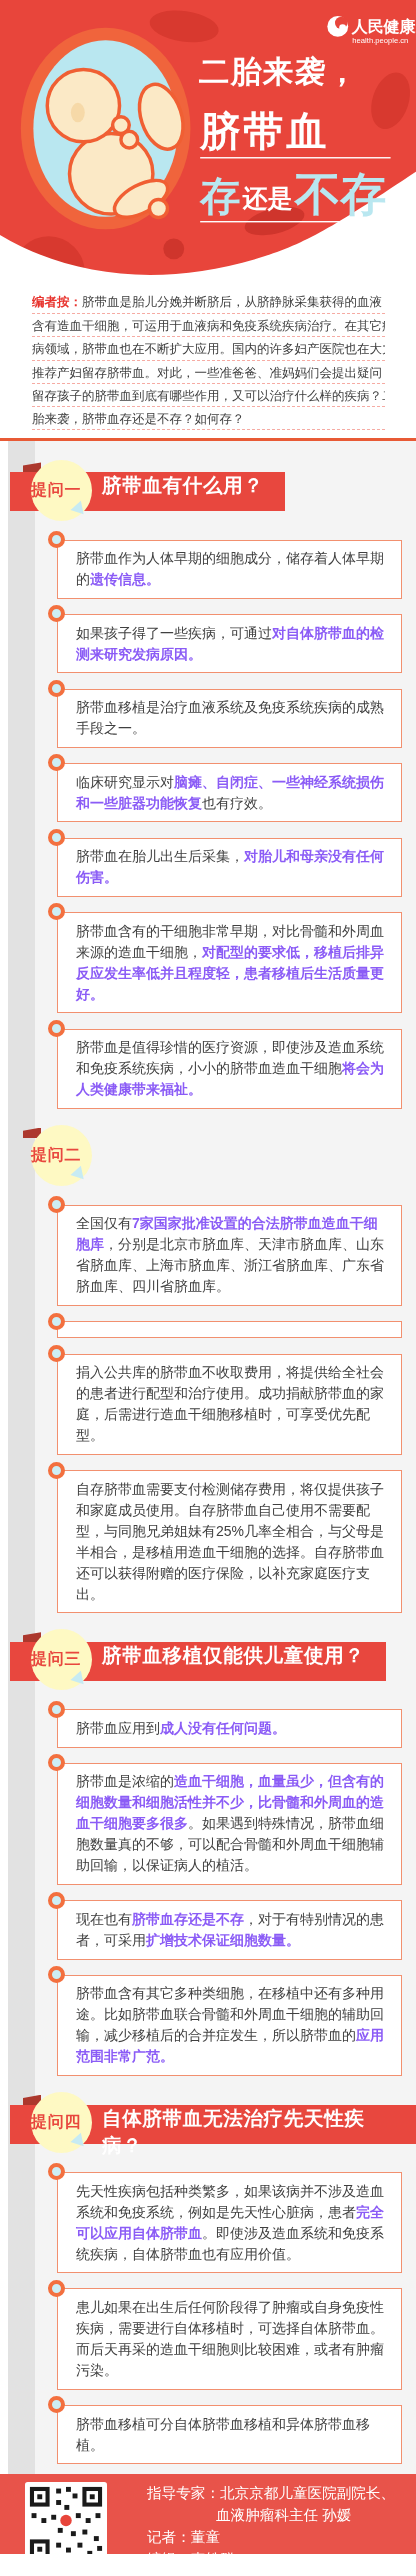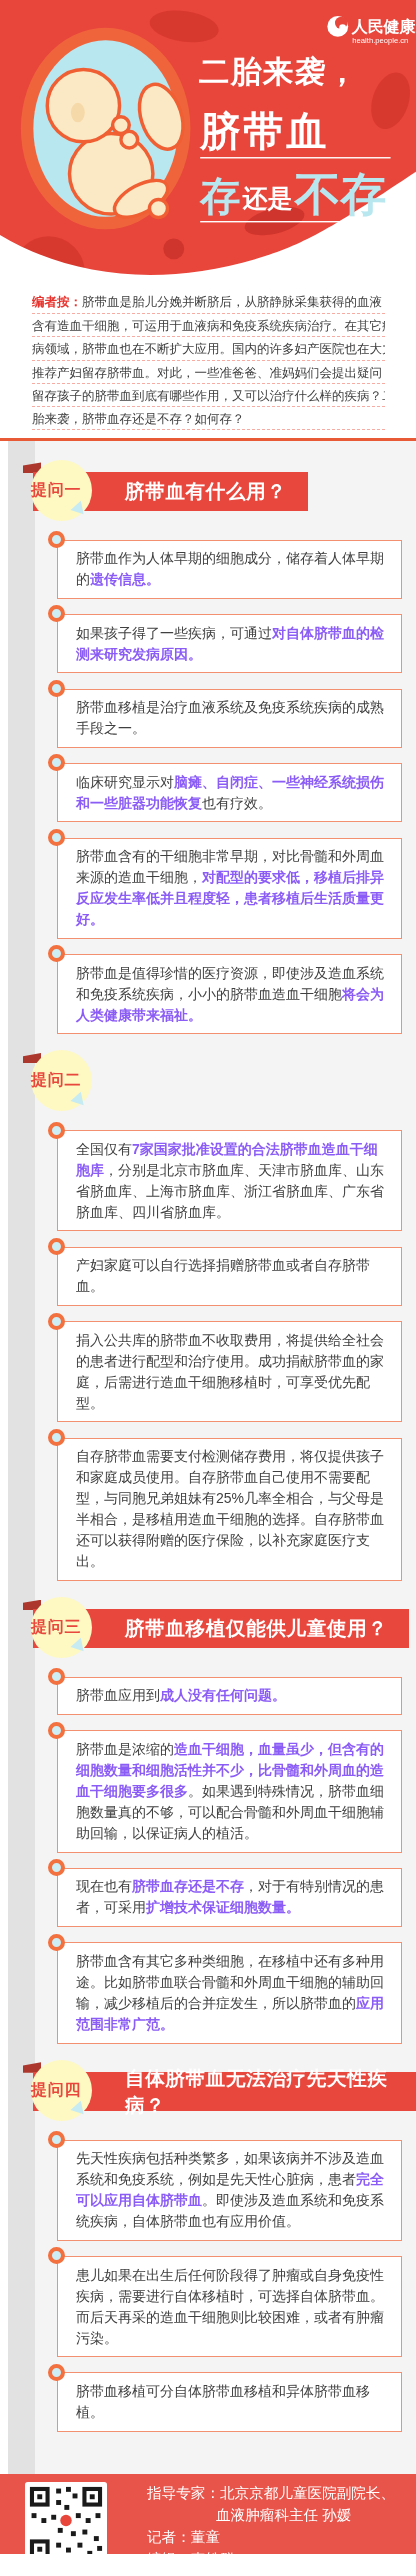--- a/index.html
+++ b/index.html
@@ -22,22 +22,22 @@
   
   .graywrap{position:relative;height:2036px;box-sizing:border-box;background:#f4f4f4;
     border-top:3.5px solid #e85a35;padding-top:8.3px;overflow:hidden;}
   .graywrap .edge{position:absolute;left:0;top:0;bottom:0;width:8.3px;background:#ffffff;}
   .graywrap .strip{position:absolute;left:8.3px;top:0;bottom:0;width:26.4px;background:#e2e2e2;}
   .content{position:relative;}
   
   .sec-header{position:relative;height:64px;margin:9.7px 0 16.7px 0;}
   .fold{position:absolute;left:23px;top:3.5px;width:18px;height:10.4px;background:#ac382d;
     clip-path:polygon(0 30%,100% 0,100% 100%,0 100%);}
-  .banner{position:absolute;left:33px;top:13.2px;height:39px;background:#e8473e;
-    display:inline-flex;align-items:center;padding:0 21px 0 92px;}
+  .banner{position:absolute;left:10px;top:13.2px;height:39px;background:#e8473e;
+    display:inline-flex;align-items:flex-start;padding:0 21px 0 92px;}
   .banner-label{color:#fff;font-weight:bold;font-size:19.5px;letter-spacing:0.7px;}
   .bubble{position:absolute;left:31px;top:0.7px;width:61px;height:61px;border-radius:50%;
     background:#fef9c3;display:flex;align-items:center;justify-content:flex-start;}
   .bubble::after{content:'';position:absolute;right:2.8px;bottom:-1.4px;width:0;height:0;
     border:7.6px solid transparent;border-top:12.5px solid #c7ebf3;transform:rotate(-42deg);}
   .bubble .tag{color:#e8473e;font-weight:bold;font-size:16px;letter-spacing:0.7px;}
   
   .card{position:relative;margin:0 15.3px 15.3px 57px;background:#fff;
     border:1.4px solid #f2906f;padding:7.6px 14px 7.6px 18px;}
   .pin{position:absolute;left:-9.7px;top:-9.7px;width:9px;height:9px;
@@ -138,39 +138,42 @@
       <div class="card">
         <span class="pin"></span>
         <p><span>脐带血移植是治疗血液系统及免疫系统疾病的成熟手段之一。</span></p>
       </div>
       <div class="card">
         <span class="pin"></span>
         <p><span>临床研究显示对</span><span class="hl">脑瘫、自闭症、一些神经系统损伤和一些脏器功能恢复</span><span>也有疗效。</span></p>
       </div>
       <div class="card">
         <span class="pin"></span>
+        <p><span>脐带血在胎儿出生后采集，</span><span class="hl">对胎儿和母亲没有任何伤害。</span></p>
+      </div>
+      <div class="card">
+        <span class="pin"></span>
         <p><span>脐带血含有的干细胞非常早期，对比骨髓和外周血来源的造血干细胞，</span><span class="hl">对配型的要求低，移植后排异反应发生率低并且程度轻，患者移植后生活质量更好。</span></p>
       </div>
       <div class="card">
         <span class="pin"></span>
         <p><span>脐带血是值得珍惜的医疗资源，即使涉及造血系统和免疫系统疾病，小小的脐带血造血干细胞</span><span class="hl">将会为人类健康带来福祉。</span></p>
       </div>
       <div class="sec-header">
         <div class="fold"></div>
         <div class="bubble">
           <span class="tag">提问二</span>
         </div>
       </div>
       <div class="card">
         <span class="pin"></span>
         <p><span>全国仅有</span><span class="hl">7家国家批准设置的合法脐带血造血干细胞库</span><span>，分别是北京市脐血库、天津市脐血库、山东省脐血库、上海市脐血库、浙江省脐血库、广东省脐血库、四川省脐血库。</span></p>
       </div>
       <div class="card">
         <span class="pin"></span>
-        <p><span>产妇家庭可以自行选择捐赠脐带血或者自存脐带血。</span></p>
       </div>
       <div class="card">
         <span class="pin"></span>
         <p><span>捐入公共库的脐带血不收取费用，将提供给全社会的患者进行配型和治疗使用。成功捐献脐带血的家庭，后需进行造血干细胞移植时，可享受优先配型。</span></p>
       </div>
       <div class="card">
         <span class="pin"></span>
         <p><span>自存脐带血需要支付检测储存费用，将仅提供孩子和家庭成员使用。自存脐带血自己使用不需要配型，与同胞兄弟姐妹有25%几率全相合，与父母是半相合，是移植用造血干细胞的选择。自存脐带血还可以获得附赠的医疗保险，以补充家庭医疗支出。</span></p>
       </div>
       <div class="sec-header">

